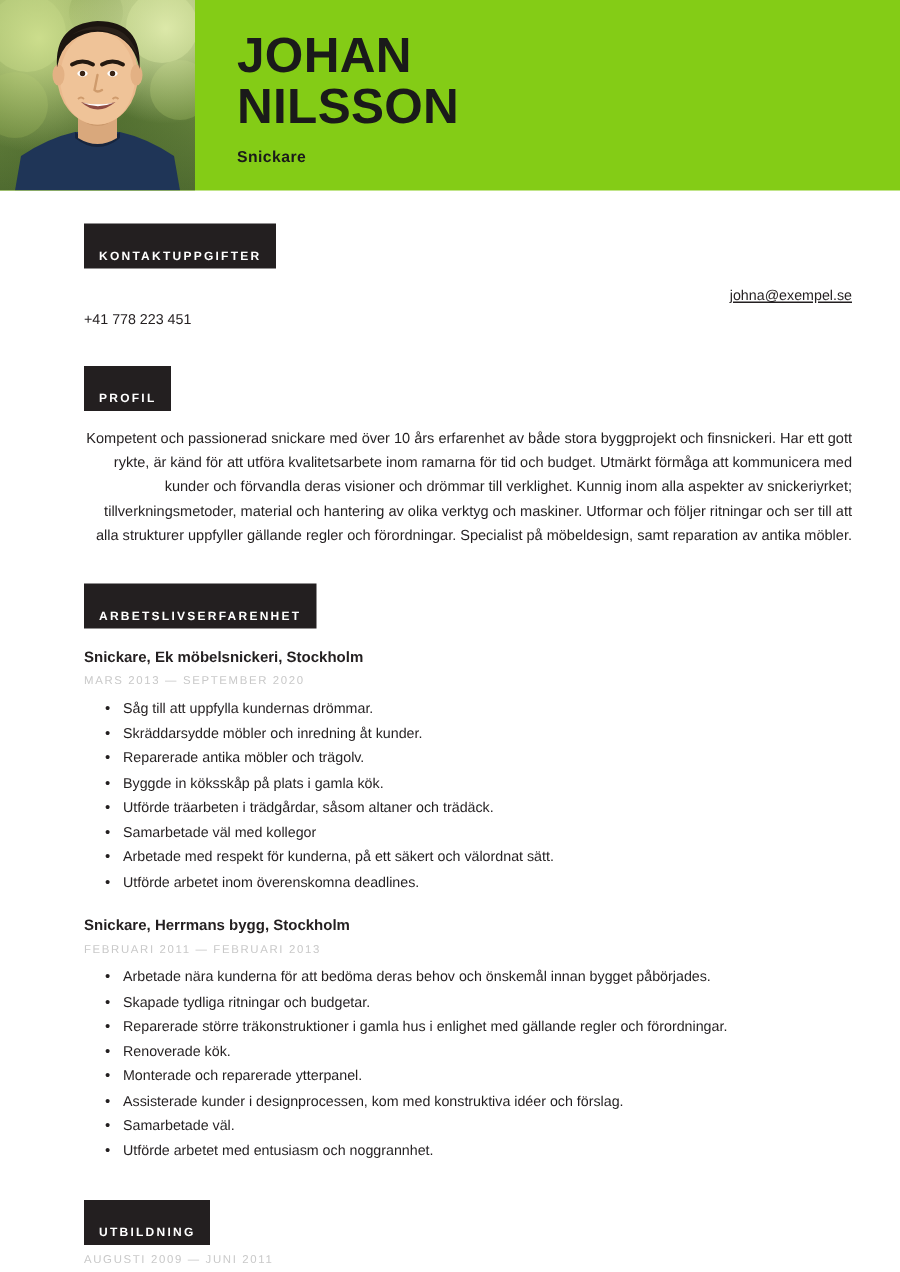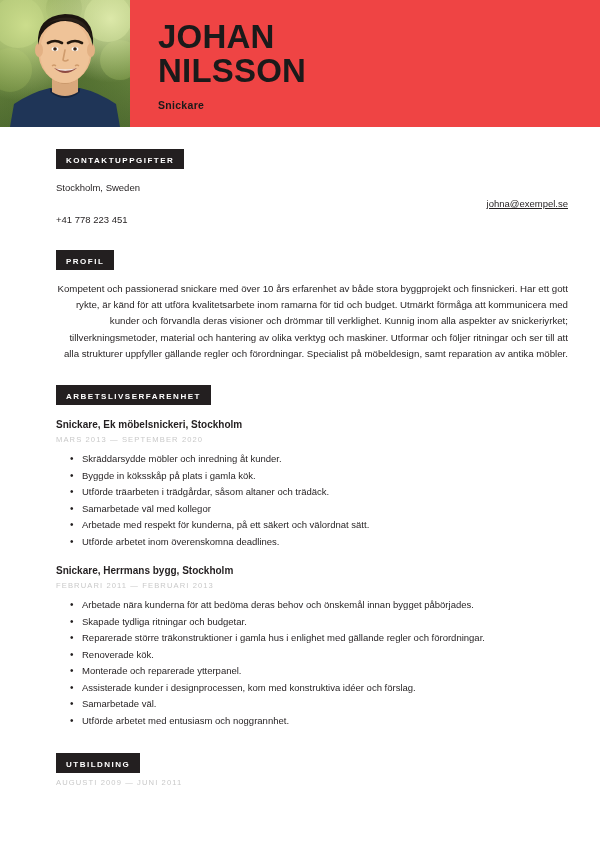--- a/index.html
+++ b/index.html
@@ -14,21 +14,21 @@
     color: #231f20;
     overflow: hidden;
     position: relative;
   }
 
   
   .header {
     position: relative;
     width: 600px;
     height: 127px;
-    background: #ef4444;
+    background: #84cc16;
     overflow: hidden;
   }
   .photo {
     position: absolute;
     left: 0;
     top: 0;
     width: 130px;
     height: 127px;
     overflow: hidden;
     background: #5d7a3a;
@@ -67,21 +67,21 @@
 
   .section { margin: 0; }
 
   .section-label {
     display: inline-block;
     background: #231f20;
     color: #ffffff;
     font-size: 8px;
     font-weight: 700;
     letter-spacing: 1.5px;
-    padding: 8px 10px 4px 10px;
+    padding: 18px 10px 4px 10px;
     text-transform: uppercase;
     line-height: 1;
   }
 
   .contact-block { margin-top: 11px; }
   .contact-line {
     font-size: 9.5px;
     line-height: 16px;
     color: #231f20;
   }
@@ -214,40 +214,41 @@
     <div class="job-title">Snickare</div>
   </div>
 
 </div>
 
 <div class="content">
 
   <div class="section gap-profil">
     <div class="section-label">KONTAKTUPPGIFTER</div>
     <div class="contact-block">
-      <div class="contact-line">Stockholm, Sweden</div>
       <div class="contact-line email">johna@exempel.se</div>
       <div class="contact-line">+41 778 223 451</div>
     </div>
   </div>
 
   <div class="section gap-profil">
     <div class="section-label">PROFIL</div>
     <div class="profile-text">Kompetent och passionerad snickare med över 10 års erfarenhet av både stora byggprojekt och finsnickeri. Har ett gott rykte, är känd för att utföra kvalitetsarbete  inom ramarna för tid och budget. Utmärkt förmåga att kommunicera med kunder och förvandla deras visioner och drömmar till verklighet. Kunnig inom alla aspekter av snickeriyrket; tillverkningsmetoder, material och hantering av olika verktyg och maskiner. Utformar och följer ritningar och ser till att alla strukturer uppfyller gällande regler och förordningar. Specialist på möbeldesign, samt reparation av antika möbler.</div>
   </div>
 
   <div class="section gap-exp">
     <div class="section-label">ARBETSLIVSERFARENHET</div>
 
     
     <div class="job">
       <div class="job-heading">Snickare, Ek möbelsnickeri, Stockholm</div>
       <div class="job-dates">MARS 2013 — SEPTEMBER 2020</div>
       <ul class="bullets">
+        <li>Såg till att uppfylla kundernas drömmar.</li>
         <li>Skräddarsydde möbler och inredning åt kunder.</li>
+        <li>Reparerade antika möbler och trägolv.</li>
         <li>Byggde in köksskåp på plats i gamla kök.</li>
         <li>Utförde träarbeten i trädgårdar, såsom altaner och trädäck.</li>
         <li>Samarbetade väl med kollegor</li>
         <li>Arbetade med respekt för kunderna, på ett säkert och välordnat sätt.</li>
         <li>Utförde arbetet inom överenskomna deadlines.</li>
       </ul>
     </div>
 
     
     <div class="job gap-job2">

